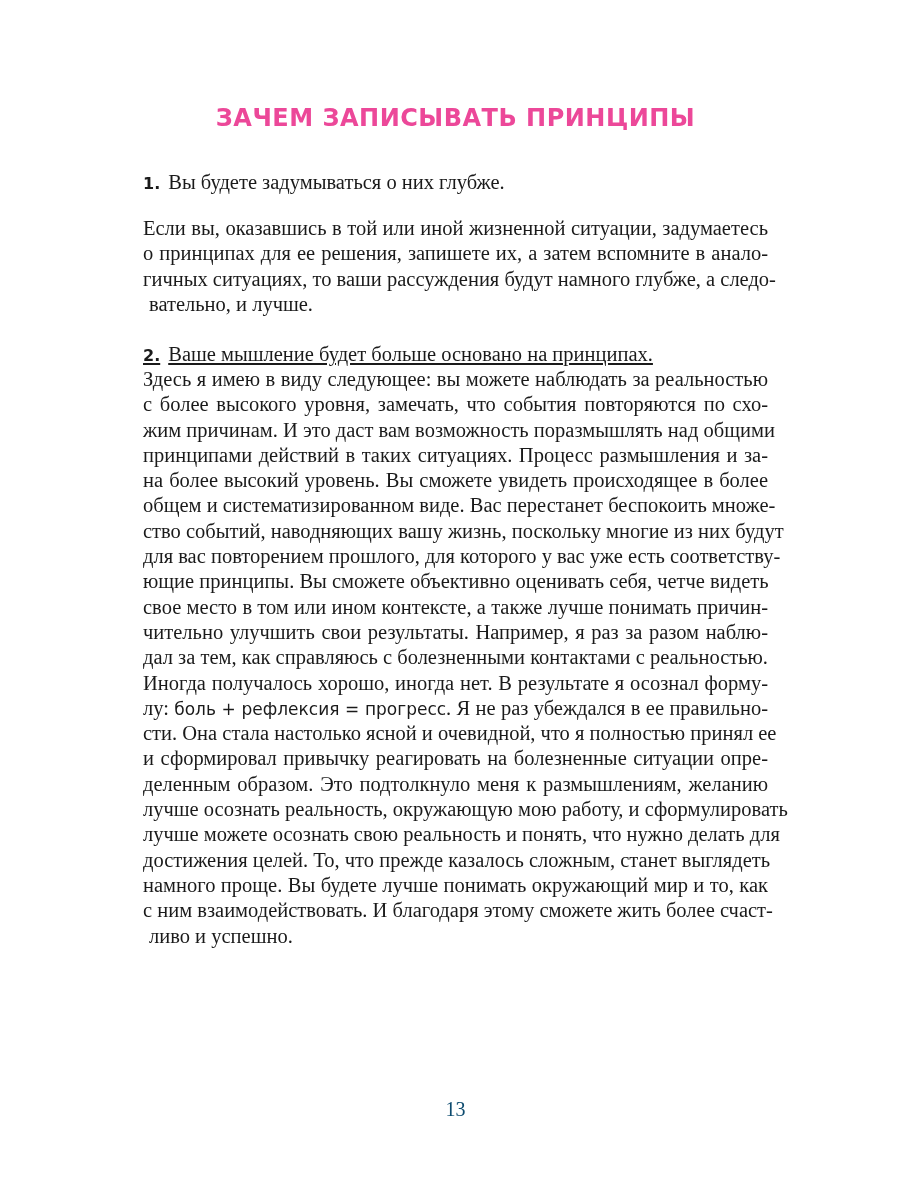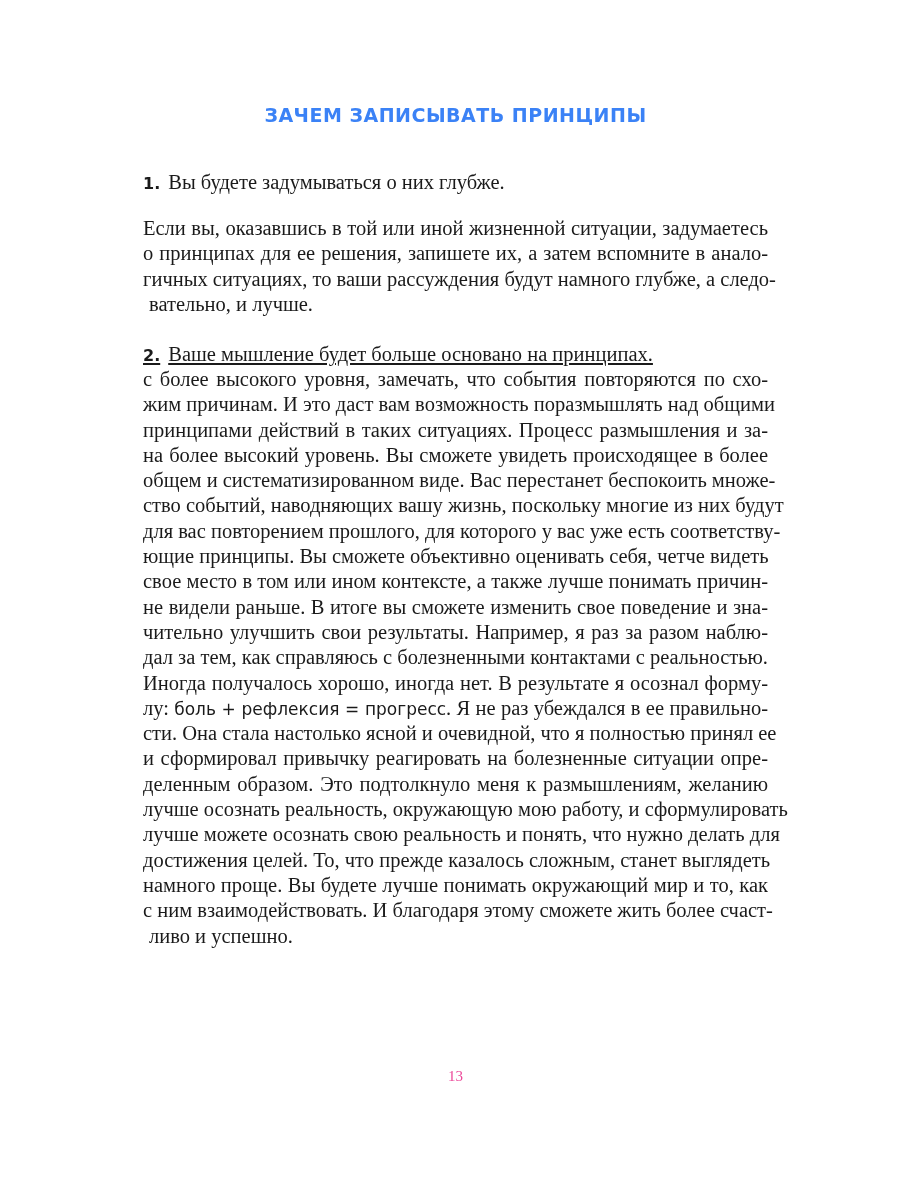--- a/index.html
+++ b/index.html
@@ -21,23 +21,23 @@
       width: 625px;
     }
     .title {
       position: absolute;
       top: 104px;
       left: 0;
       width: 625px;
       text-align: center;
       font-family: "DejaVu Sans", sans-serif;
       font-weight: bold;
-      font-size: 19px;
+      font-size: 24px;
       letter-spacing: 0.5px;
-      color: #3b82f6;
+      color: #ec4899;
       margin: 0;
     }
     .numbered {
       position: absolute;
       left: 0;
       font-family: "Liberation Serif", serif;
       font-size: 20.5px;
       line-height: 25px;
       white-space: nowrap;
     }
@@ -67,27 +67,27 @@
       text-align-last: left;
       margin-left: 6px;
     }
     .bold-sans {
       font-family: "DejaVu Sans", sans-serif;
       font-weight: normal;
       font-size: 17px;
     }
     .page-number {
       position: absolute;
-      top: 1068px;
+      top: 1098px;
       left: 0;
       width: 625px;
       text-align: center;
       font-family: "Liberation Serif", serif;
-      font-size: 15px;
-      color: #ec4899;
+      font-size: 20px;
+      color: #0c4a6e;
     }
   </style>
 </head>
 <body>
 
 <div class="page">
 
   <h1 class="title">ЗАЧЕМ ЗАПИСЫВАТЬ ПРИНЦИПЫ</h1>
 
   <div class="numbered" style="top:170px;">
@@ -99,30 +99,30 @@
     <span class="line">о принципах для ее решения, запишете их, а затем вспомните в анало-</span>
     <span class="line">гичных ситуациях, то ваши рассуждения будут намного глубже, а следо-</span>
     <span class="line last">вательно, и лучше.</span>
   </div>
 
   <div class="numbered" style="top:342px;text-decoration:underline;">
     <span class="num">2.</span><span>Ваше мышление будет больше основано на принципах.</span>
   </div>
 
   <div class="para" style="top:367px; line-height:25.3px;" id="para2">
+    <span class="line">Здесь я имею в виду следующее: вы можете наблюдать за реальностью</span>
     <span class="line">с более высокого уровня, замечать, что события повторяются по схо-</span>
     <span class="line">жим причинам. И это даст вам возможность поразмышлять над общими</span>
     <span class="line">принципами действий в таких ситуациях. Процесс размышления и за-</span>
     <span class="line">на более высокий уровень. Вы сможете увидеть происходящее в более</span>
     <span class="line">общем и систематизированном виде. Вас перестанет беспокоить множе-</span>
     <span class="line">ство событий, наводняющих вашу жизнь, поскольку многие из них будут</span>
     <span class="line">для вас повторением прошлого, для которого у вас уже есть соответству-</span>
     <span class="line">ющие принципы. Вы сможете объективно оценивать себя, четче видеть</span>
     <span class="line">свое место в том или ином контексте, а также лучше понимать причин-</span>
-    <span class="line">не видели раньше. В итоге вы сможете изменить свое поведение и зна-</span>
     <span class="line">чительно улучшить свои результаты. Например, я раз за разом наблю-</span>
     <span class="line">дал за тем, как справляюсь с болезненными контактами с реальностью.</span>
     <span class="line">Иногда получалось хорошо, иногда нет. В результате я осознал форму-</span>
     <span class="line"><span>лу: </span><span class="bold-sans">боль + рефлексия = прогресс</span><span>. Я не раз убеждался в ее правильно-</span></span>
     <span class="line">сти. Она стала настолько ясной и очевидной, что я полностью принял ее</span>
     <span class="line">и сформировал привычку реагировать на болезненные ситуации опре-</span>
     <span class="line">деленным образом. Это подтолкнуло меня к размышлениям, желанию</span>
     <span class="line">лучше осознать реальность, окружающую мою работу, и сформулировать</span>
     <span class="line">лучше можете осознать свою реальность и понять, что нужно делать для</span>
     <span class="line">достижения целей. То, что прежде казалось сложным, станет выглядеть</span>

